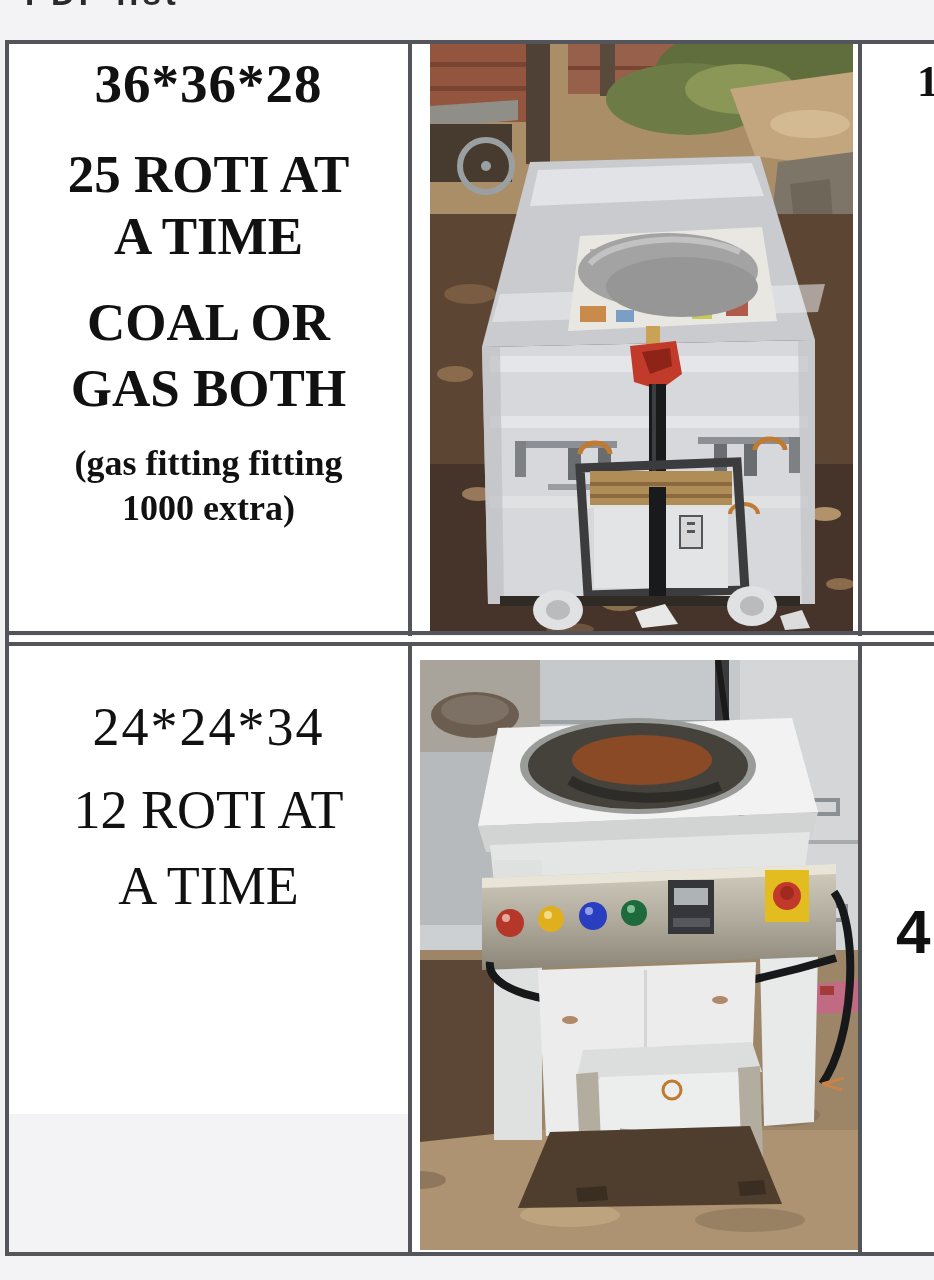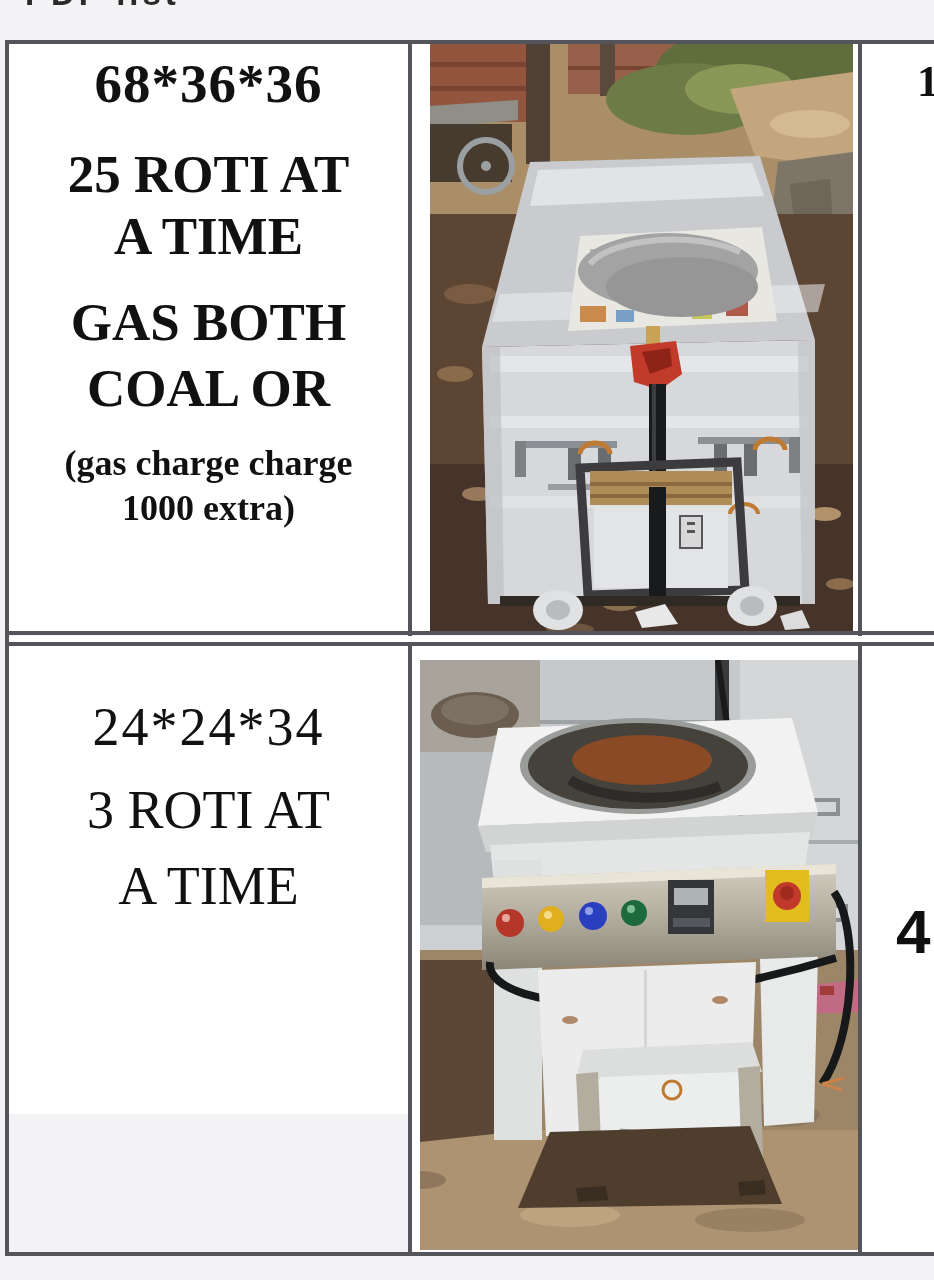--- a/index.html
+++ b/index.html
@@ -57,44 +57,44 @@
 
 <div class="hline" style="top:40px"></div>
 <div class="hline" style="top:631px"></div>
 <div class="hline" style="top:642px"></div>
 <div class="hline" style="top:1252px"></div>
 <div class="vline" style="left:5px"></div>
 <div class="vline" style="left:408px"></div>
 <div class="vline" style="left:858px"></div>
 
 <div class="cell c-r1-text">
-  <div class="r1-size">68*36*36</div>
+  <div class="r1-size">36*36*28</div>
   <div class="r1-cap">
     <div>25 ROTI AT</div>
     <div>A TIME</div>
   </div>
   <div class="r1-fuel">
+    <div>COAL OR</div>
     <div>GAS BOTH</div>
-    <div>COAL OR</div>
   </div>
   <div class="r1-note">
-    <div>(gas charge charge</div>
+    <div>(gas fitting fitting</div>
     <div>1000 extra)</div>
   </div>
 </div>
 
 <div class="cell c-r1-photo"></div>
 <div class="cell c-r1-price">
   <span class="price-1">1</span>
 </div>
 
 <div class="cell c-r2-text">
   <div class="r2-size">24*24*34</div>
   <div class="r2-cap">
-    <div>3 ROTI AT</div>
+    <div>12 ROTI AT</div>
     <div>A TIME</div>
   </div>
 </div>
 
 <div class="cell c-r2-photo"></div>
 <div class="cell c-r2-price">
   <span class="price-4">4</span>
 </div>
 
 <div class="rowgap"></div>

